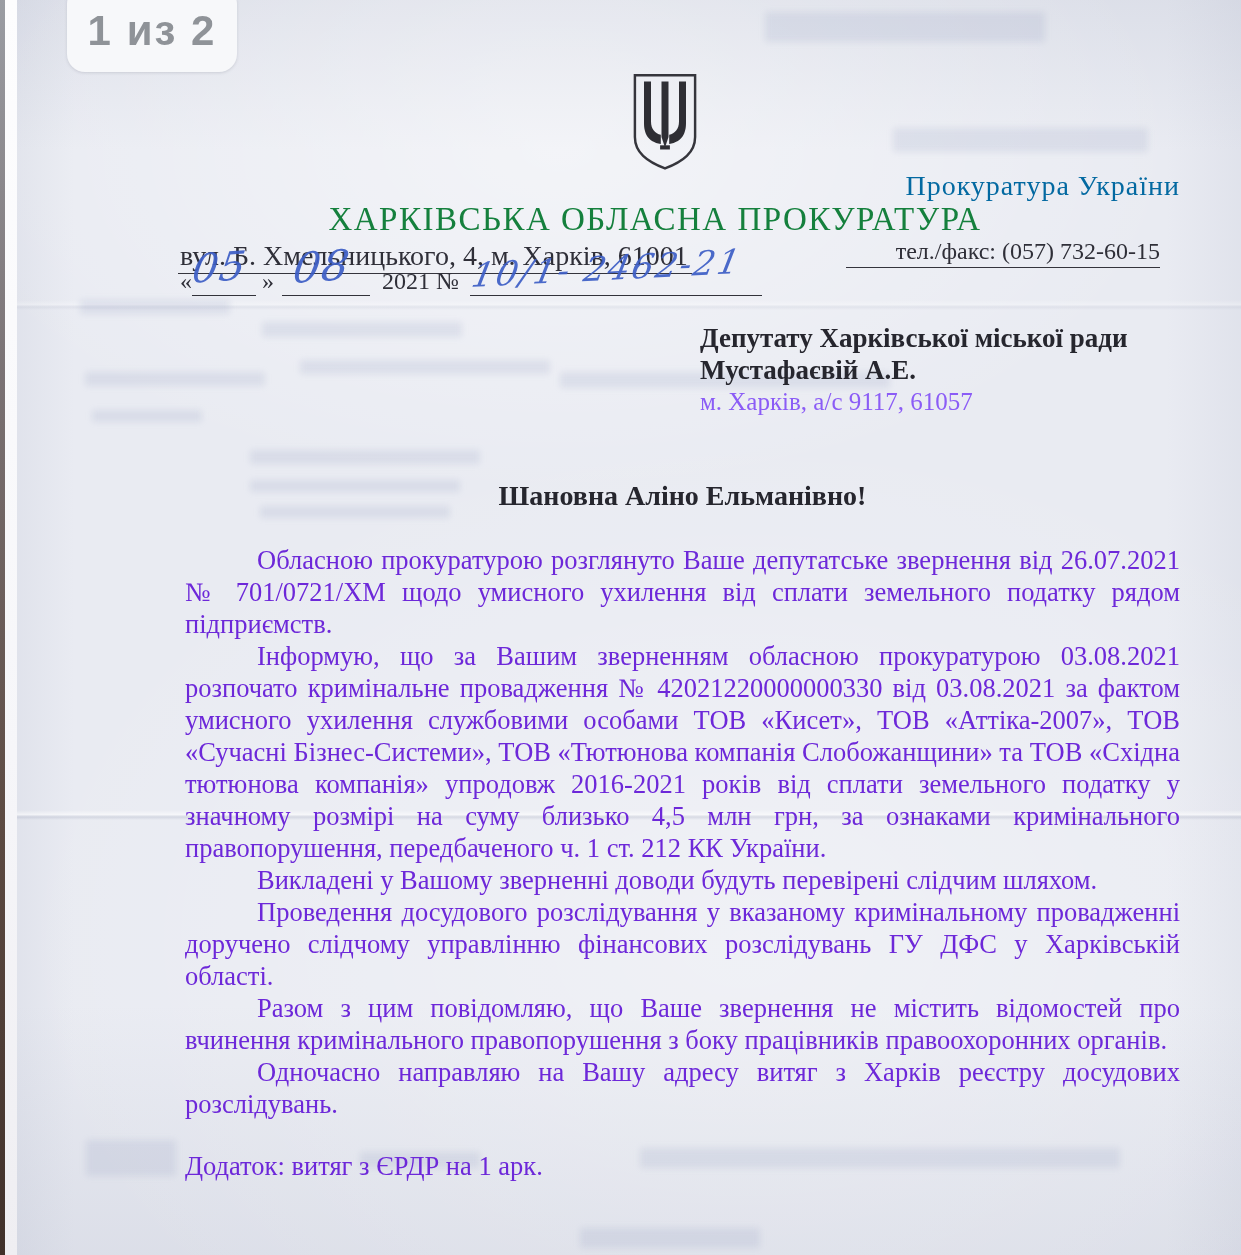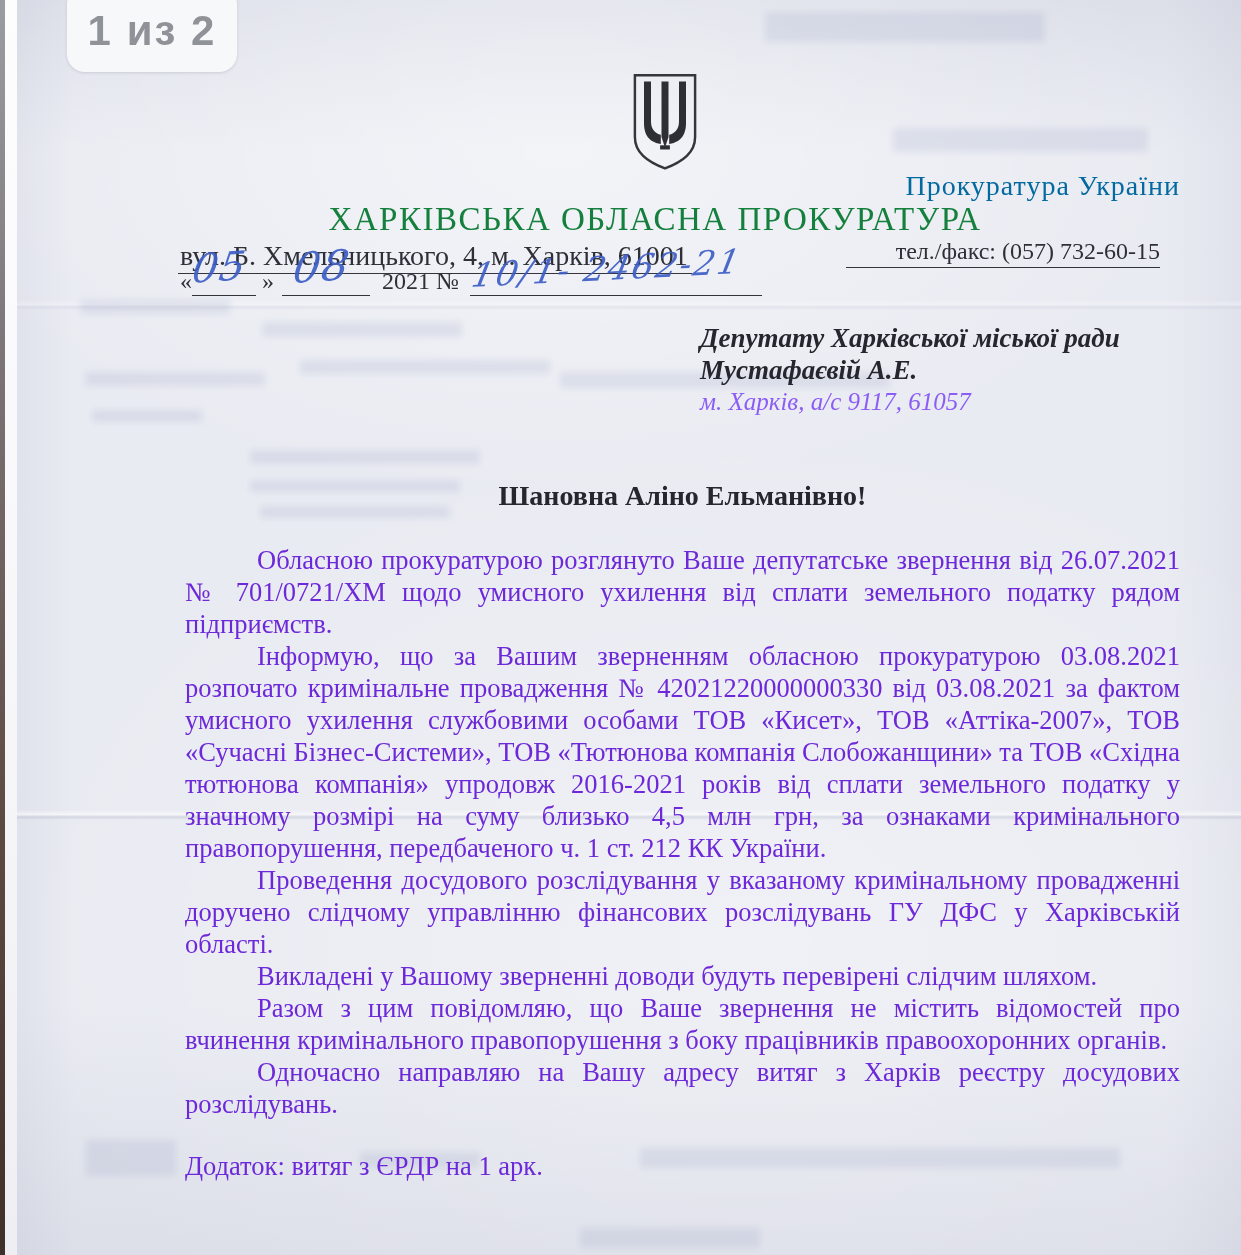--- a/index.html
+++ b/index.html
@@ -69,21 +69,21 @@
   .blank-line{position:absolute;z-index:2;height:0;border-top:1.6px solid #32323a;}
   .handwriting{
     position:absolute;z-index:4;color:#3d5ec6;opacity:.92;
     font-style:italic;font-family:"DejaVu Serif",serif;
     transform:skewX(-12deg) rotate(-4deg);letter-spacing:1px;white-space:nowrap;
   }
   .hw-day{left:193px;top:244px;font-size:40px;}
   .hw-month{left:294px;top:242px;font-size:42px;}
   .hw-number{left:474px;top:248px;font-size:34px;letter-spacing:2px;transform:skewX(-14deg) rotate(-3deg);}
   
-  .recipient{position:absolute;left:700px;top:322px;z-index:2;line-height:32px;font-style:italic;}
+  .recipient{position:absolute;left:700px;top:322px;z-index:2;line-height:32px;}
   .recipient .b{font-weight:bold;font-size:27px;color:#26262e;}
   .recipient .r{font-size:25px;color:#8b5cf6;}
   .salutation{
     position:absolute;left:185px;top:480px;width:995px;z-index:2;
     text-align:center;font-weight:bold;font-size:28px;color:#26262e;
   }
   .letter-body{
     position:absolute;left:185px;top:544px;width:995px;z-index:2;
     font-size:26.5px;line-height:32px;color:#6d28d9;
   }
@@ -154,18 +154,18 @@
   <div class="b">Депутату Харківської міської ради</div>
   <div class="b">Мустафаєвій А.Е.</div>
   <div class="r">м. Харків, а/с 9117, 61057</div>
 </div>
 
 <div class="salutation">Шановна Аліно Ельманівно!</div>
 
 <div class="letter-body">
   <p>Обласною прокуратурою розглянуто Ваше депутатське звернення від 26.07.2021 № 701/0721/ХМ щодо умисного ухилення від сплати земельного податку рядом підприємств.</p>
   <p>Інформую, що за Вашим зверненням обласною прокуратурою 03.08.2021 розпочато кримінальне провадження № 42021220000000330 від 03.08.2021 за фактом умисного ухилення службовими особами ТОВ «Кисет», ТОВ «Аттіка-2007», ТОВ «Сучасні Бізнес-Системи», ТОВ «Тютюнова компанія Слобожанщини» та ТОВ «Східна тютюнова компанія» упродовж 2016-2021 років від сплати земельного податку у значному розмірі на суму близько 4,5 млн грн, за ознаками кримінального правопорушення, передбаченого ч. 1 ст. 212 КК України.</p>
+  <p>Викладені у Вашому зверненні доводи будуть перевірені слідчим шляхом.</p>
   <p>Проведення досудового розслідування у вказаному кримінальному провадженні доручено слідчому управлінню фінансових розслідувань ГУ ДФС у Харківській області.</p>
-  <p>Викладені у Вашому зверненні доводи будуть перевірені слідчим шляхом.</p>
   <p>Разом з цим повідомляю, що Ваше звернення не містить відомостей про вчинення кримінального правопорушення з боку працівників правоохоронних органів.</p>
   <p>Одночасно направляю на Вашу адресу витяг з Харків реєстру досудових розслідувань.</p>
   <p class="attachment">Додаток: витяг з ЄРДР на 1 арк.</p>
 </div>
 
 </body></html>

